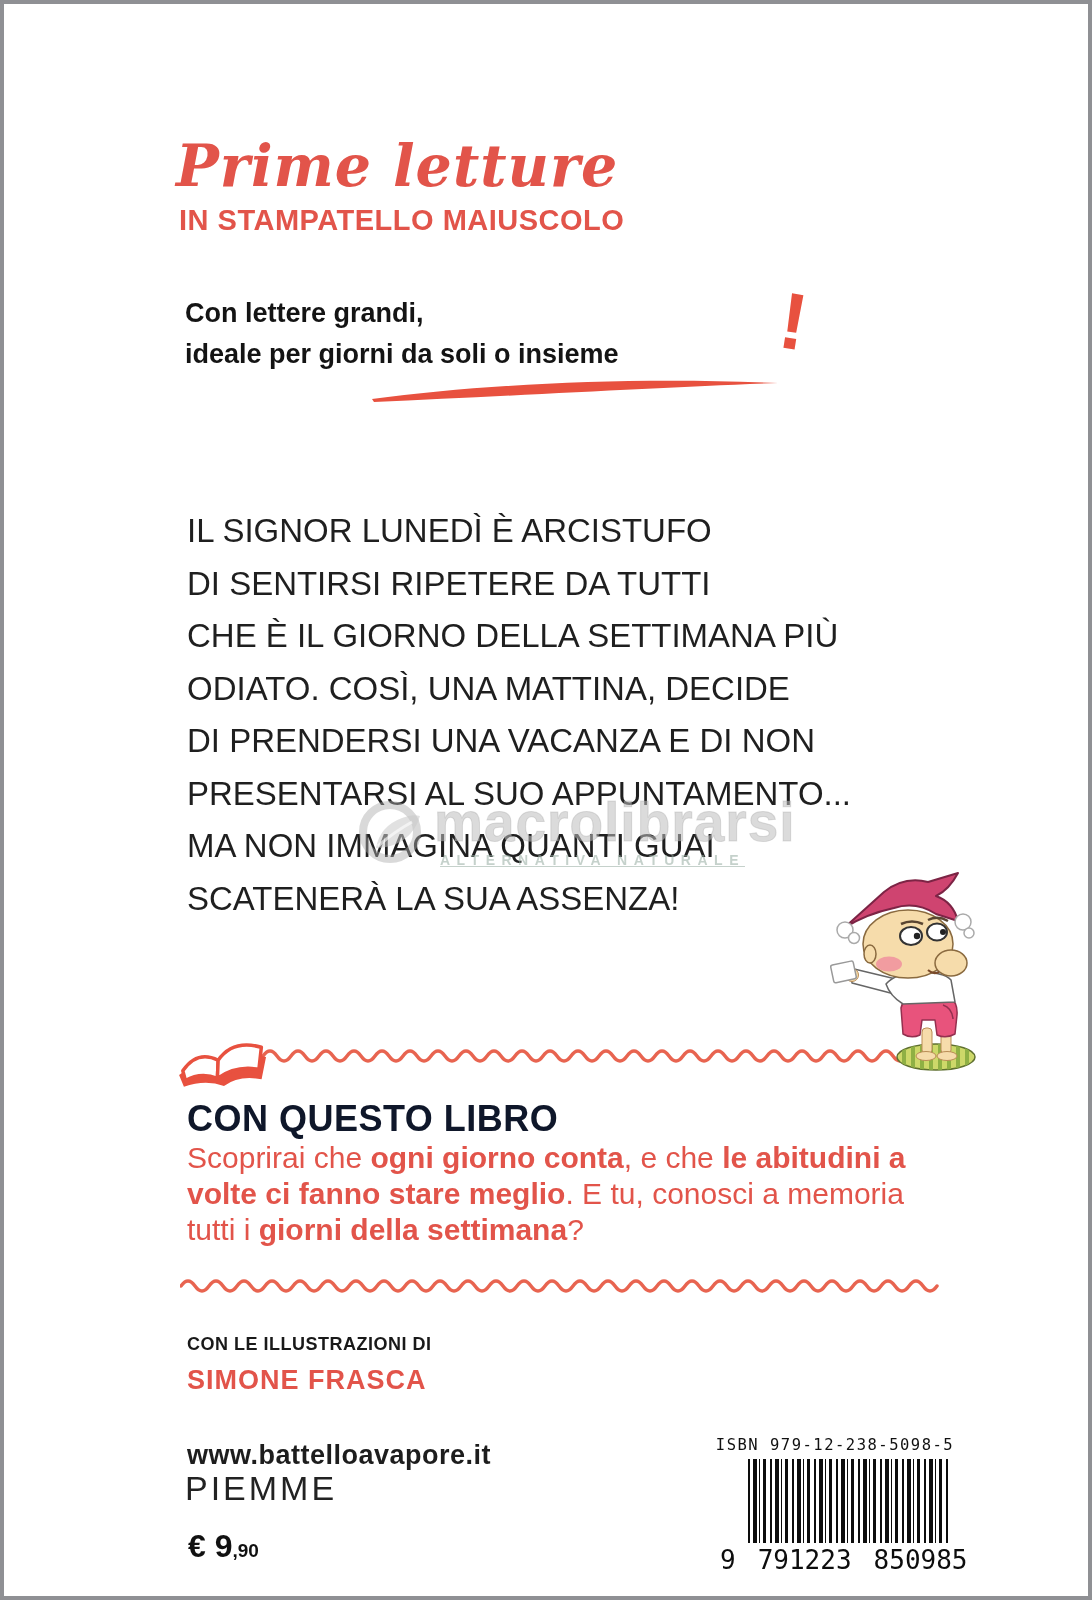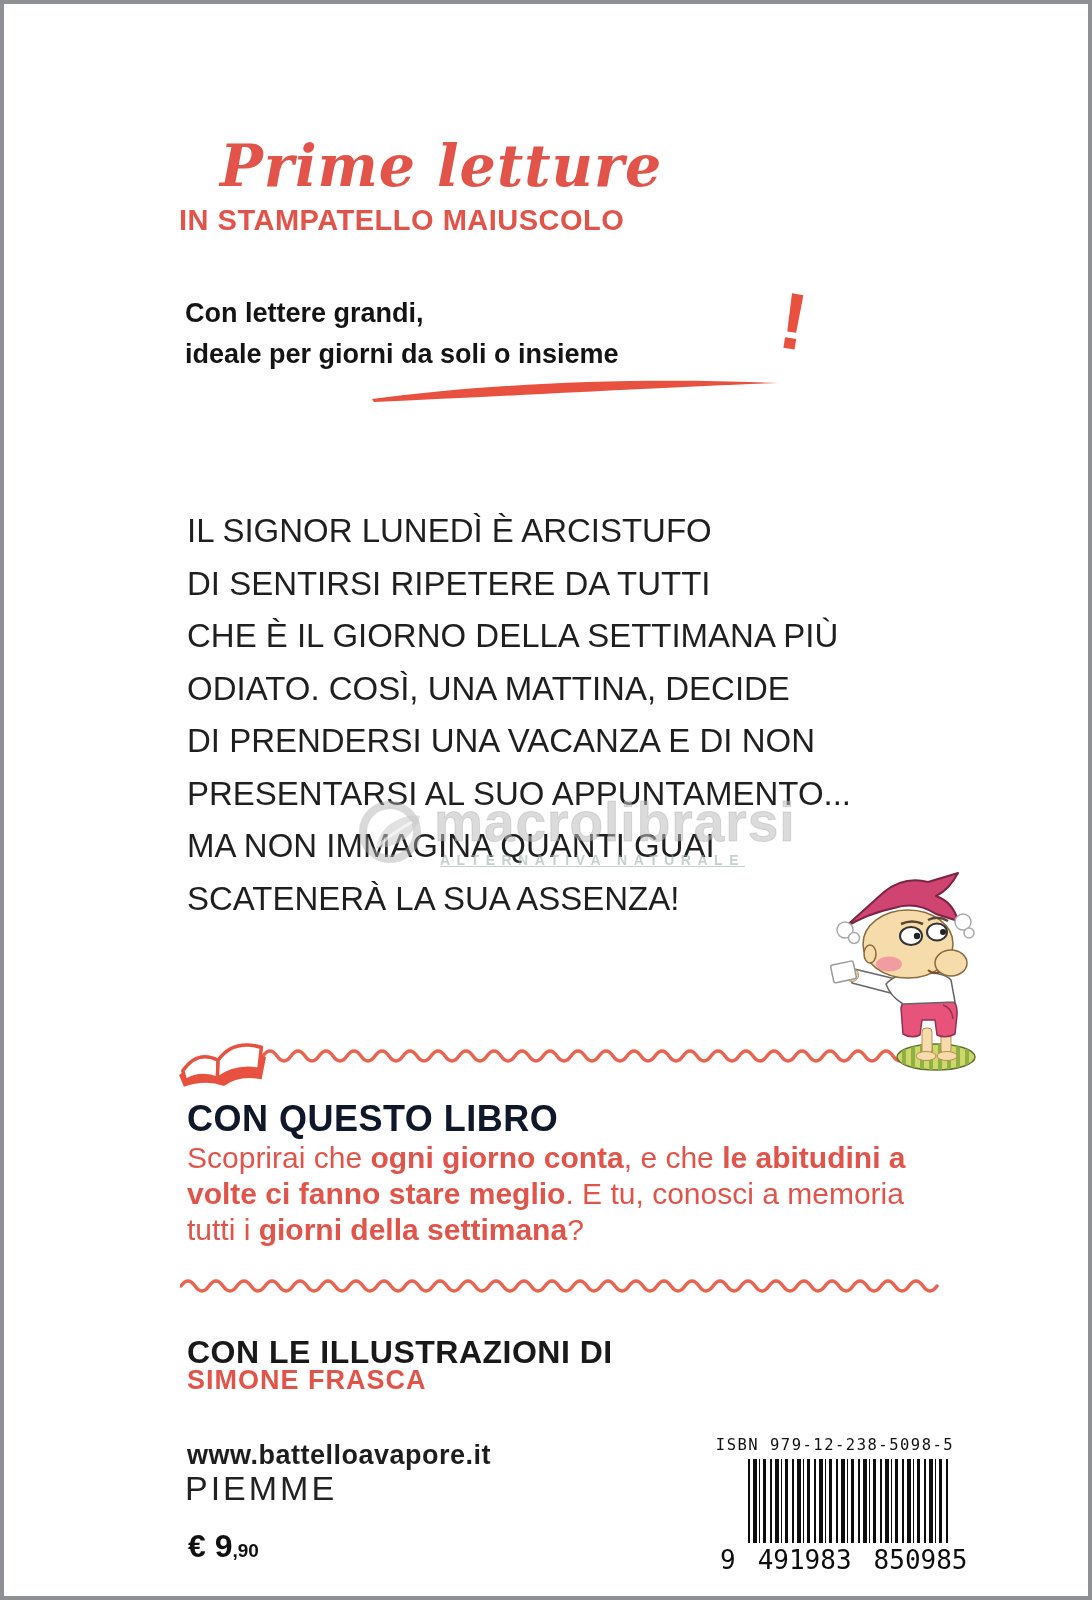--- a/index.html
+++ b/index.html
@@ -5,21 +5,21 @@
   html,body{margin:0;padding:0;background:#e9e9e9;}
   .page{
     position:relative;width:1092px;height:1600px;box-sizing:border-box;
     background:#ffffff;border:4px solid #8f9094;overflow:hidden;
     font-family:"Liberation Sans",sans-serif;color:#1e1e1e;
   }
   .abs{position:absolute;}
   
   .series-title{
     left:172px;top:128px;font-family:"DejaVu Serif",serif;font-style:italic;font-weight:700;
-    font-size:57px;color:#e2544a;letter-spacing:1px;margin-left:44px;
+    font-size:57px;color:#e2544a;letter-spacing:1px;
   }
   .series-subtitle{
     left:175px;top:200px;font-size:29px;font-weight:700;color:#e2544a;letter-spacing:.5px;
   }
   .tagline{left:181px;top:289px;font-size:27px;font-weight:700;color:#141414;line-height:41px;}
   .exclaim{
     left:776px;top:278px;font-size:80px;font-weight:700;color:#e8513f;
     transform:rotate(9deg);line-height:1;
   }
   .brush{left:360px;top:369px;}
@@ -41,21 +41,21 @@
   .wavy-bottom{left:176px;top:1270px;}
   .book-icon{left:168px;top:1022px;transform:rotate(-4deg);}
   .elf{left:812px;top:864px;}
   
   .wtb-heading{left:183px;top:1094px;font-size:36px;font-weight:800;color:#0f172a;letter-spacing:.5px;}
   .wtb-body{
     left:183px;top:1136px;width:756px;font-size:30px;line-height:36px;color:#e2544a;font-weight:500;
   }
   .wtb-body b{font-weight:800;}
   
-  .credits-label{left:183px;top:1330px;font-size:32px;font-weight:700;color:#191919;letter-spacing:.5px;}
+  .credits-label{left:183px;top:1330px;font-size:18px;font-weight:700;color:#191919;letter-spacing:.5px;}
   .illustrator{left:183px;top:1361px;font-size:27px;font-weight:700;color:#e2544a;letter-spacing:1px;}
   .website{left:183px;top:1436px;font-size:27px;font-weight:700;color:#1d1d1d;letter-spacing:.5px;}
   .publisher{left:181px;top:1465px;font-size:34px;font-weight:400;color:#222;letter-spacing:3px;}
   .price{left:184px;top:1524px;font-size:32px;font-weight:700;color:#111;}
   .price .dec{font-size:19px;font-weight:700;}
   
   .barcode{left:698px;top:1404px;width:266px;text-align:center;background:#fff;margin-top:28px;}
   .isbn{font-family:"DejaVu Sans Mono",monospace;font-size:15.5px;letter-spacing:1.5px;color:#111;white-space:nowrap;}
   .bars{
     width:202px;height:84px;margin:5px auto 0 46px;
@@ -173,18 +173,18 @@
   <div class="abs illustrator">SIMONE FRASCA</div>
   <div class="abs website">www.battelloavapore.it</div>
   <div class="abs publisher">PIEMME</div>
   <div class="abs price"><span>€ </span><span>9</span><span class="dec">,90</span></div>
 
   <div class="abs barcode">
     <div class="isbn">ISBN 979-12-238-5098-5</div>
     <div class="bars"></div>
     <div class="digits">
       <span>9</span>
-      <span>491983</span>
+      <span>791223</span>
       <span>850985</span>
     </div>
   </div>
 
 </div>
 
 </body></html>

